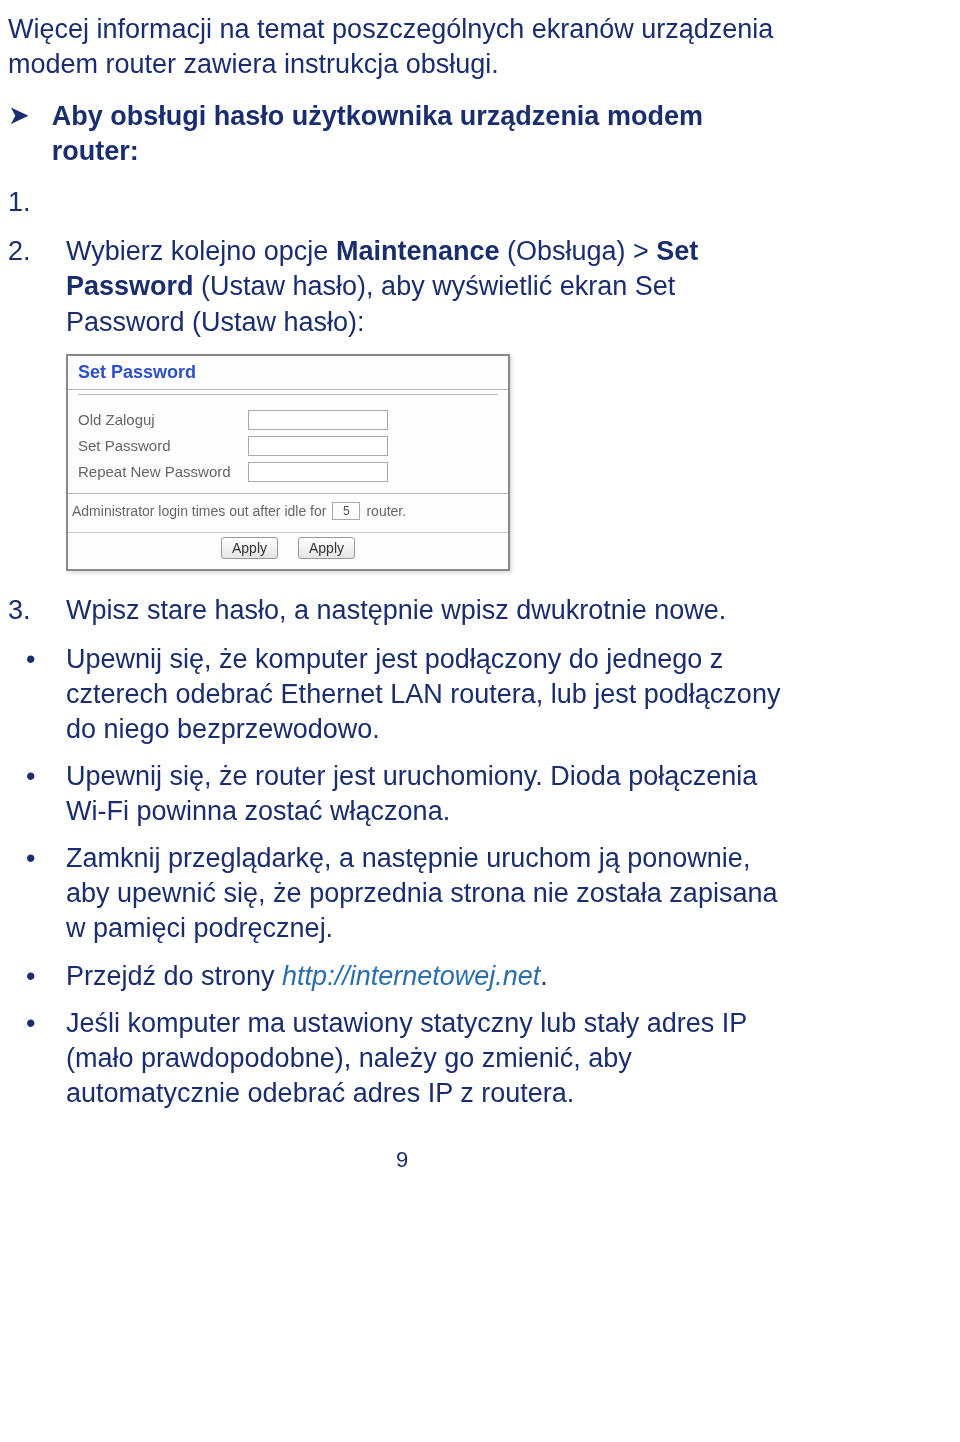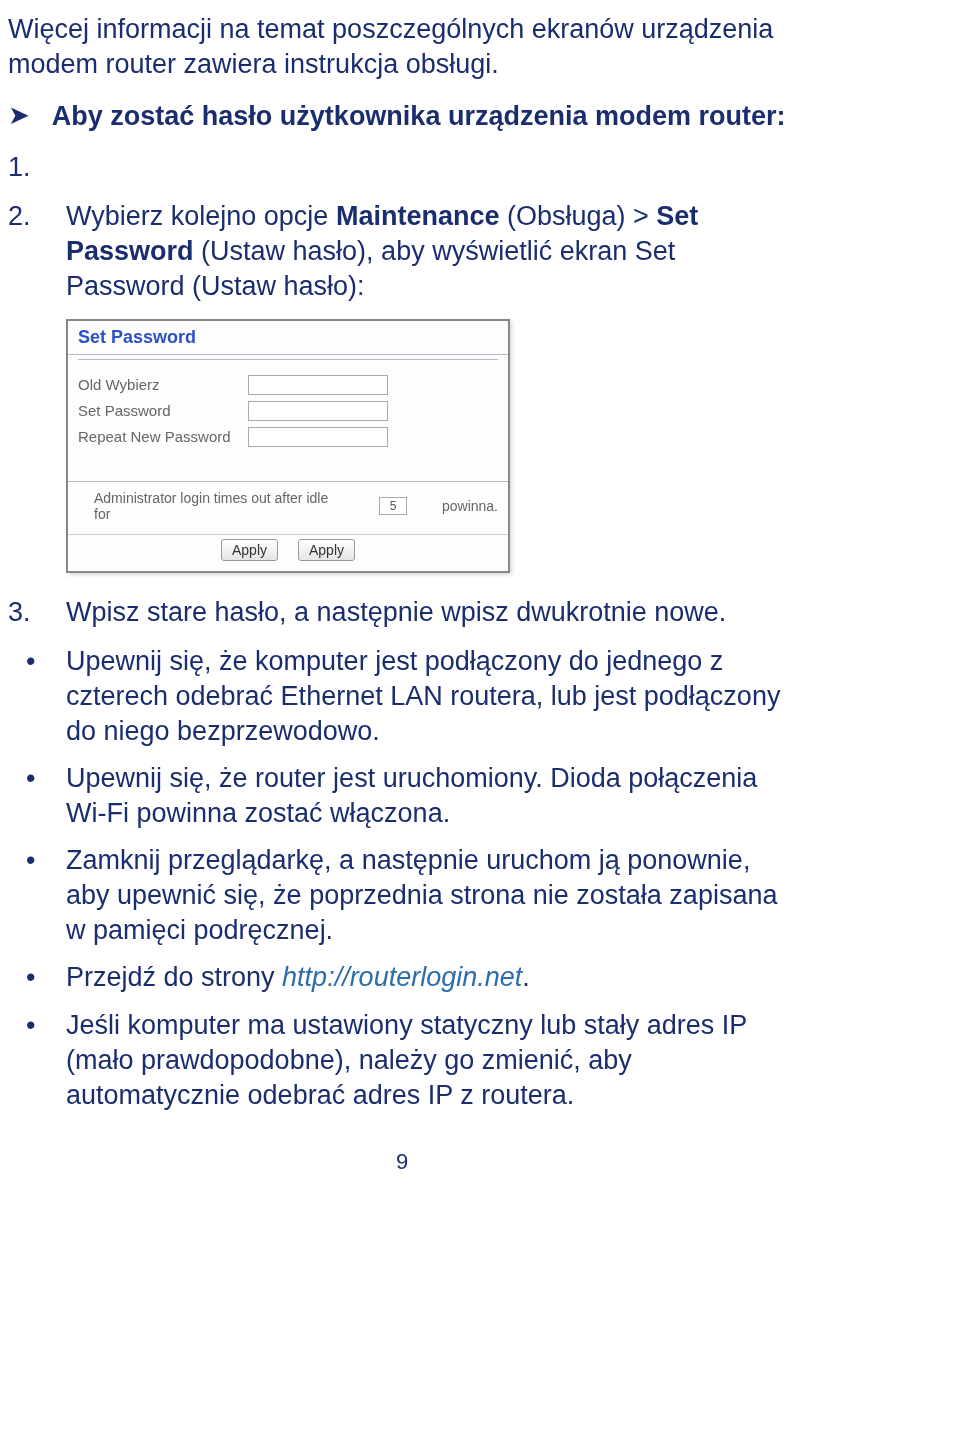--- a/index.html
+++ b/index.html
@@ -24,22 +24,22 @@
     border-bottom: 1px solid #b8b8c8;
   }
   .sc-hr { height: 1px; background: #b8b8c8; margin: 4px 10px; }
   .sc-row { display: flex; align-items: center; padding: 3px 10px; }
   .sc-label { flex: 0 0 170px; color: #666; font-size: 15px; }
   .sc-input {
     width: 140px; height: 20px; background: #fff; border: 1px solid #aaa;
   }
   .sc-sep { height: 8px; }
   .sc-timeout {
-    display: flex; align-items: center; padding: 8px 10px 8px 26px; color: #666; font-size: 14px;
-    border-top: 1px solid #b8b8c8; margin-top: 23px; gap: 29px;
+    display: flex; align-items: center; padding: 8px 10px 8px 4px; color: #666; font-size: 14px;
+    border-top: 1px solid #b8b8c8; margin-top: 0;
   }
   .sc-timeout .tin { width: 28px; height: 18px; border: 1px solid #aaa; background: #fff; margin: 0 6px; display: inline-flex; align-items: center; justify-content: center; font-size: 12px; color: #555; }
   .sc-buttons { display: flex; justify-content: center; gap: 20px; padding: 4px 10px 10px 10px; border-top: 1px solid #ccc; margin-top: 4px; }
   .sc-btn {
     border: 1px solid #999; background: linear-gradient(#fff,#e4e4e4);
     font-size: 14px; color: #333; padding: 2px 10px; border-radius: 3px;
   }
   .h2 { font-size: 38px; color: #2c6ead; margin: 18px 0 22px 0; font-weight: normal; }
   .para { font-size: 27px; color: #1a2d6e; line-height: 1.3; margin: 0 0 14px 0; }
   .ul-dot { list-style: none; padding: 0; margin: 0; }
@@ -51,56 +51,56 @@
 </style>
 </head>
 <body>
 
 <div class="page">
 
   <p class="intro">Więcej informacji na temat poszczególnych ekranów urządzenia modem router zawiera instrukcja obsługi.</p>
 
   <div class="bullet-arrow">
     <span class="arrow-icon">➤</span>
-    <span class="txt bold">Aby zostać hasło użytkownika urządzenia modem router:</span>
+    <span class="txt bold">Aby obsługi hasło użytkownika urządzenia modem router:</span>
   </div>
 
   <div class="step">
     <span class="num">1.</span>
   </div>
 
   <div class="step">
     <span class="num">2.</span>
     <span class="txt">
       <span>Wybierz kolejno opcje </span><span class="bold">Maintenance</span><span> (Obsługa) &gt; </span><span class="bold">Set Password</span><span> (Ustaw hasło), aby wyświetlić ekran Set Password (Ustaw hasło):</span>
     </span>
   </div>
 
   <div class="screenshot-wrap">
     <div class="screenshot">
       <div class="sc-header">Set Password</div>
       <div class="sc-hr"></div>
       <div class="sc-sep"></div>
       <div class="sc-row">
-        <span class="sc-label">Old Wybierz</span>
+        <span class="sc-label">Old Zaloguj</span>
         <span class="sc-input"></span>
       </div>
       <div class="sc-row">
         <span class="sc-label">Set Password</span>
         <span class="sc-input"></span>
       </div>
       <div class="sc-row">
         <span class="sc-label">Repeat New Password</span>
         <span class="sc-input"></span>
       </div>
       <div class="sc-sep"></div>
       <div class="sc-timeout">
         <span>Administrator login times out after idle for</span>
         <span class="tin">5</span>
-        <span>powinna.</span>
+        <span>router.</span>
       </div>
       <div class="sc-buttons">
         <span class="sc-btn">Apply</span>
         <span class="sc-btn">Apply</span>
       </div>
     </div>
   </div>
 
   <div class="step">
     <span class="num">3.</span>
@@ -118,21 +118,21 @@
       <span class="dot">•</span>
       <span class="txt">Upewnij się, że router jest uruchomiony. Dioda połączenia Wi-Fi powinna zostać włączona.</span>
     </li>
     <li>
       <span class="dot">•</span>
       <span class="txt">Zamknij przeglądarkę, a następnie uruchom ją ponownie, aby upewnić się, że poprzednia strona nie została zapisana w pamięci podręcznej.</span>
     </li>
     <li>
       <span class="dot">•</span>
       <span class="txt">
-        <span>Przejdź do strony </span><span class="italic-link">http://routerlogin.net</span><span>.</span>
+        <span>Przejdź do strony </span><span class="italic-link">http://internetowej.net</span><span>.</span>
       </span>
     </li>
     <li>
       <span class="dot">•</span>
       <span class="txt">Jeśli komputer ma ustawiony statyczny lub stały adres IP (mało prawdopodobne), należy go zmienić, aby automatycznie odebrać adres IP z routera.</span>
     </li>
   </ul>
 
   <div class="page-num">9</div>
 

